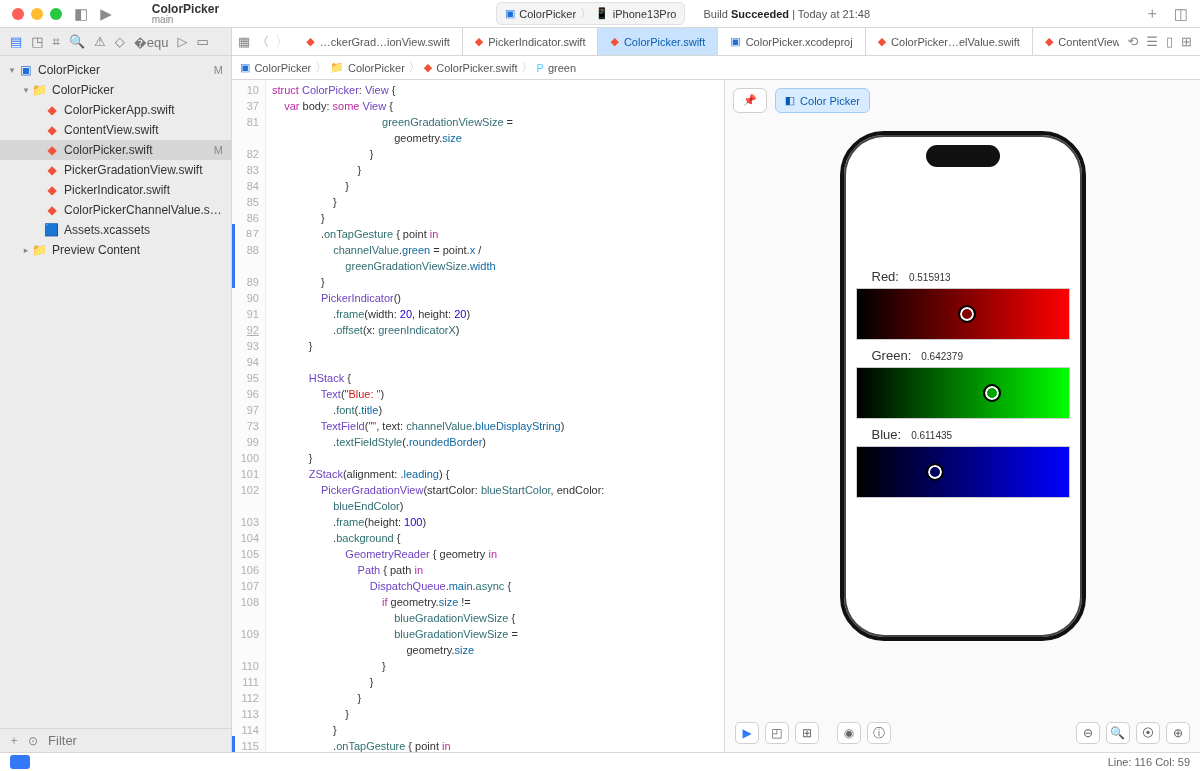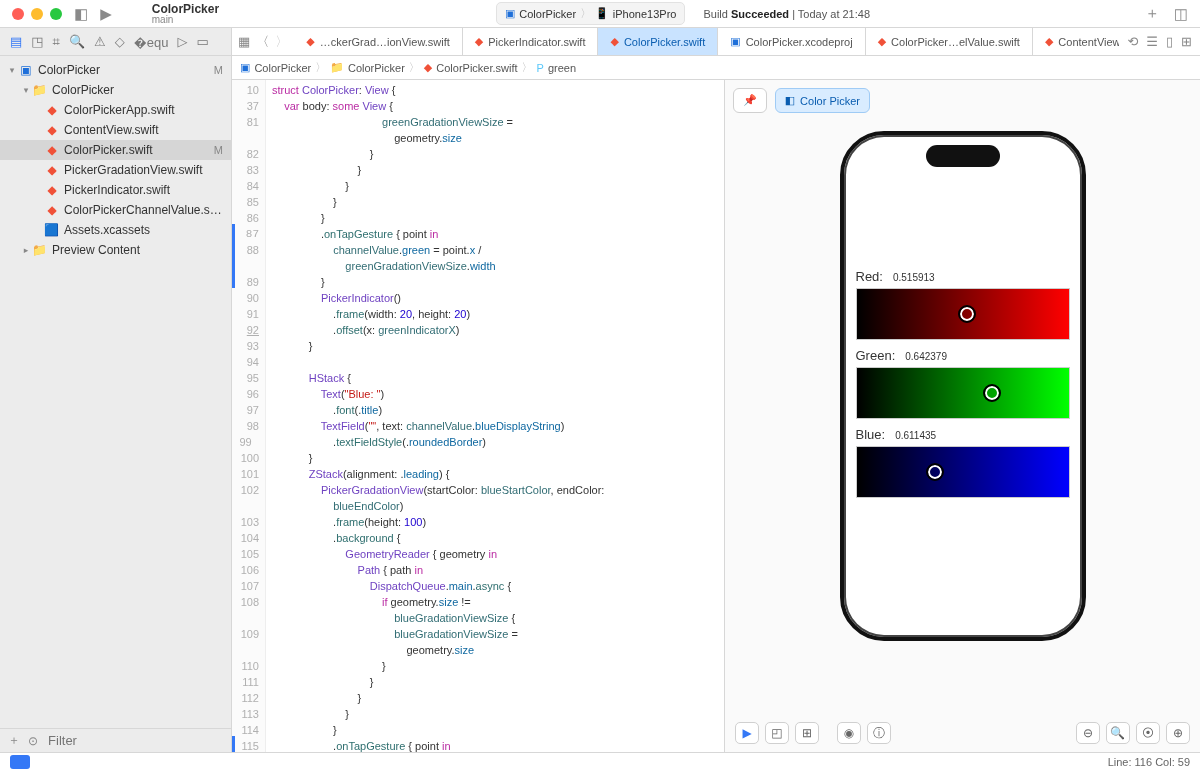--- a/index.html
+++ b/index.html
@@ -66,21 +66,21 @@
   .code .id{color:#326d74;}
   
   .canvas-col{width:475px;background:#fafafa;position:relative;display:flex;flex-direction:column;}
   .canvas-top{display:flex;gap:8px;padding:8px;align-items:center;}
   .pill-btn{border:1px solid #d0d0d0;border-radius:6px;padding:5px 9px;background:#fff;font-size:11px;display:flex;align-items:center;gap:5px;}
   .pill-btn.blue{background:#d9ecff;border-color:#9fcbf5;color:#0a5db0;}
   .device-area{flex:1;display:flex;align-items:flex-start;justify-content:center;padding:10px 0;}
   .phone{width:246px;height:510px;border:4px solid #111;border-radius:44px;background:#fff;position:relative;overflow:hidden;box-shadow:0 0 0 2px #444 inset;}
   .notch{position:absolute;top:10px;left:50%;transform:translateX(-50%);width:74px;height:22px;background:#111;border-radius:14px;}
   .app{position:absolute;top:126px;left:12px;right:12px;}
-  .chan-label{display:flex;align-items:baseline;gap:10px;font-size:13px;margin:8px 0 4px;}
+  .chan-label{display:flex;align-items:baseline;gap:10px;font-size:13px;margin:8px 16px 4px;}
   .chan-label .val{font-size:10px;color:#333;}
   .grad{height:52px;position:relative;border:1px solid #ccc;}
   .ring{position:absolute;top:50%;width:14px;height:14px;border:2px solid #fff;border-radius:50%;outline:2px solid #000;transform:translate(-50%,-50%);}
   .canvas-bottom{position:absolute;bottom:8px;left:10px;right:10px;display:flex;justify-content:space-between;}
   .btn-grp{display:flex;gap:6px;}
   .mini-btn{width:24px;height:22px;border:1px solid #d0d0d0;border-radius:5px;background:#fff;display:flex;align-items:center;justify-content:center;font-size:12px;color:#666;}
   .mini-btn.blue{color:var(--accent);}
   
   .statusbar{height:19px;border-top:1px solid var(--border);display:flex;align-items:center;justify-content:space-between;padding:0 10px;font-size:11px;color:#666;background:#fff;}
   
@@ -273,22 +273,22 @@
             <div style="height:16px;">89</div>
             <div class="changebar" style="top: 192px; height: 16px;"></div>
             <div style="height:16px;">90</div>
             <div style="height:16px;">91</div>
             <div style="height:16px;text-decoration:underline;">92</div>
             <div style="height:16px;">93</div>
             <div style="height:16px;">94</div>
             <div style="height:16px;">95</div>
             <div style="height:16px;">96</div>
             <div style="height:16px;">97</div>
-            <div style="height:16px;">98</div>
-            <div style="height:16px;text-align:center;">99</div>
+            <div style="height:16px;">73</div>
+            <div style="height:16px;">99</div>
             <div style="height:16px;">100</div>
             <div style="height:16px;text-align:right;">101</div>
             <div style="height:16px;">102</div>
             <div style="height:16px;"></div>
             <div style="height:16px;">103</div>
             <div style="height:16px;">104</div>
             <div style="height:16px;">105</div>
             <div style="height:16px;">106</div>
             <div style="height:16px;">107</div>
             <div style="height:16px;">108</div>

